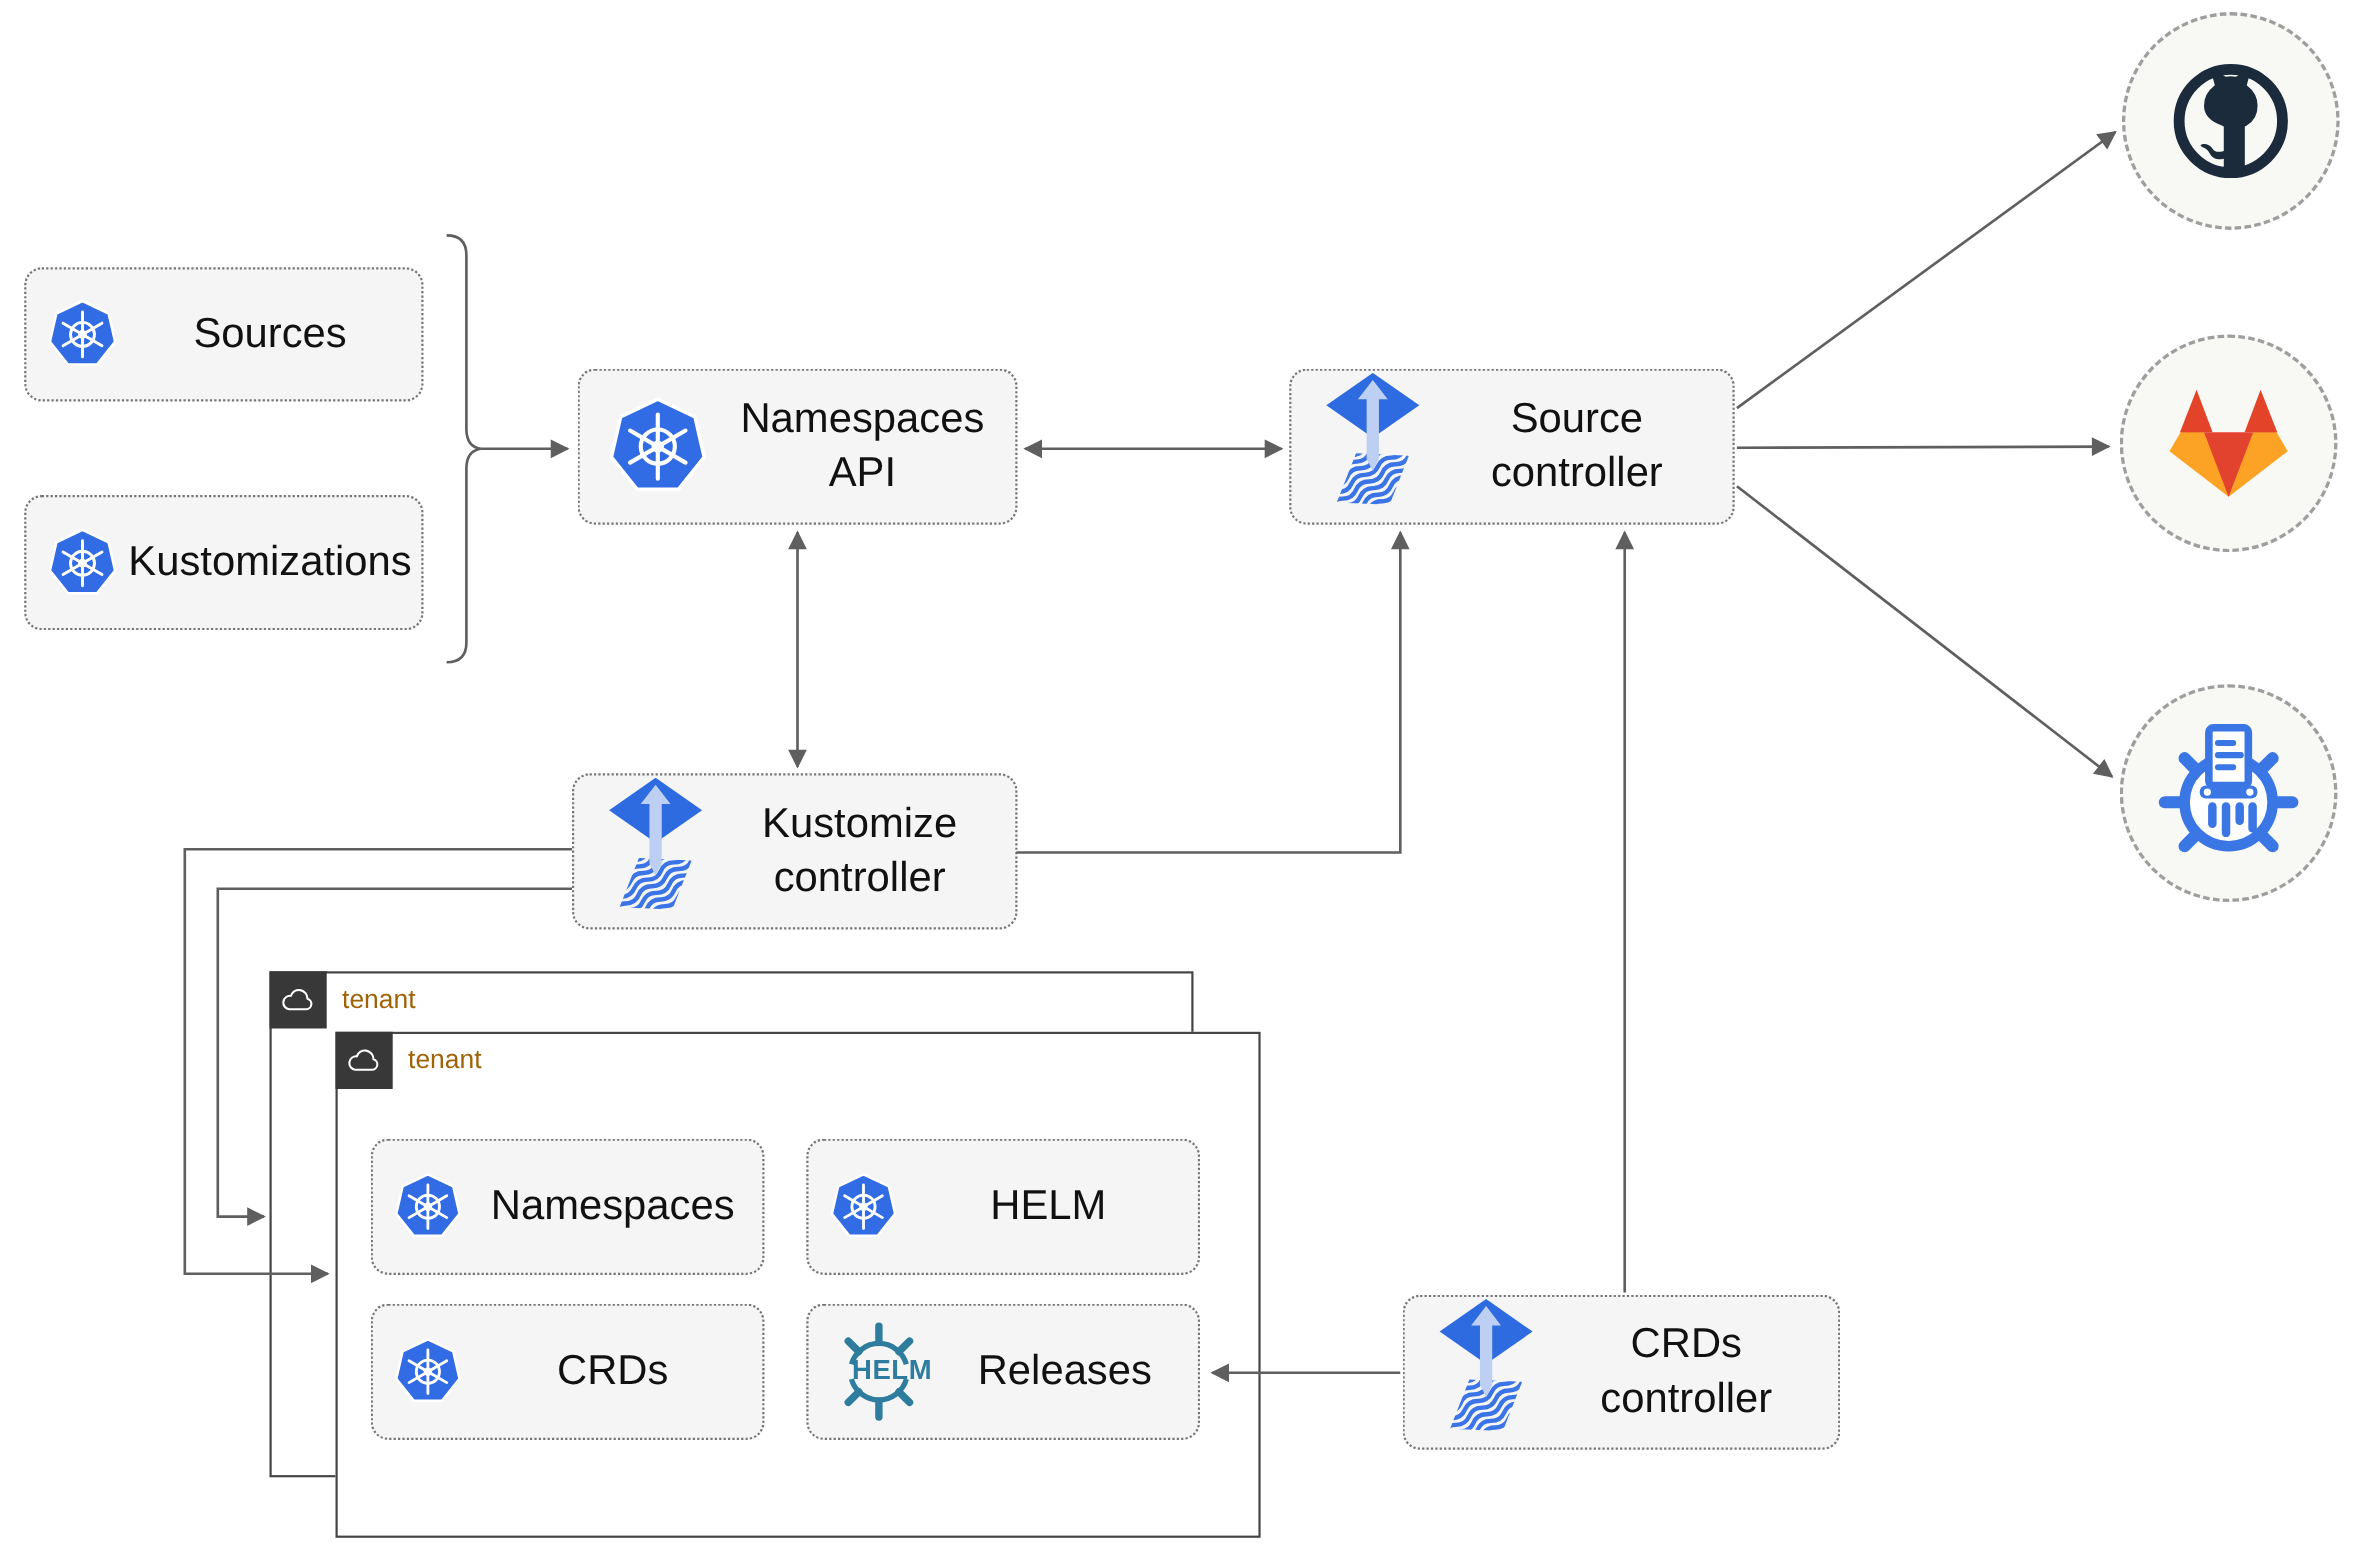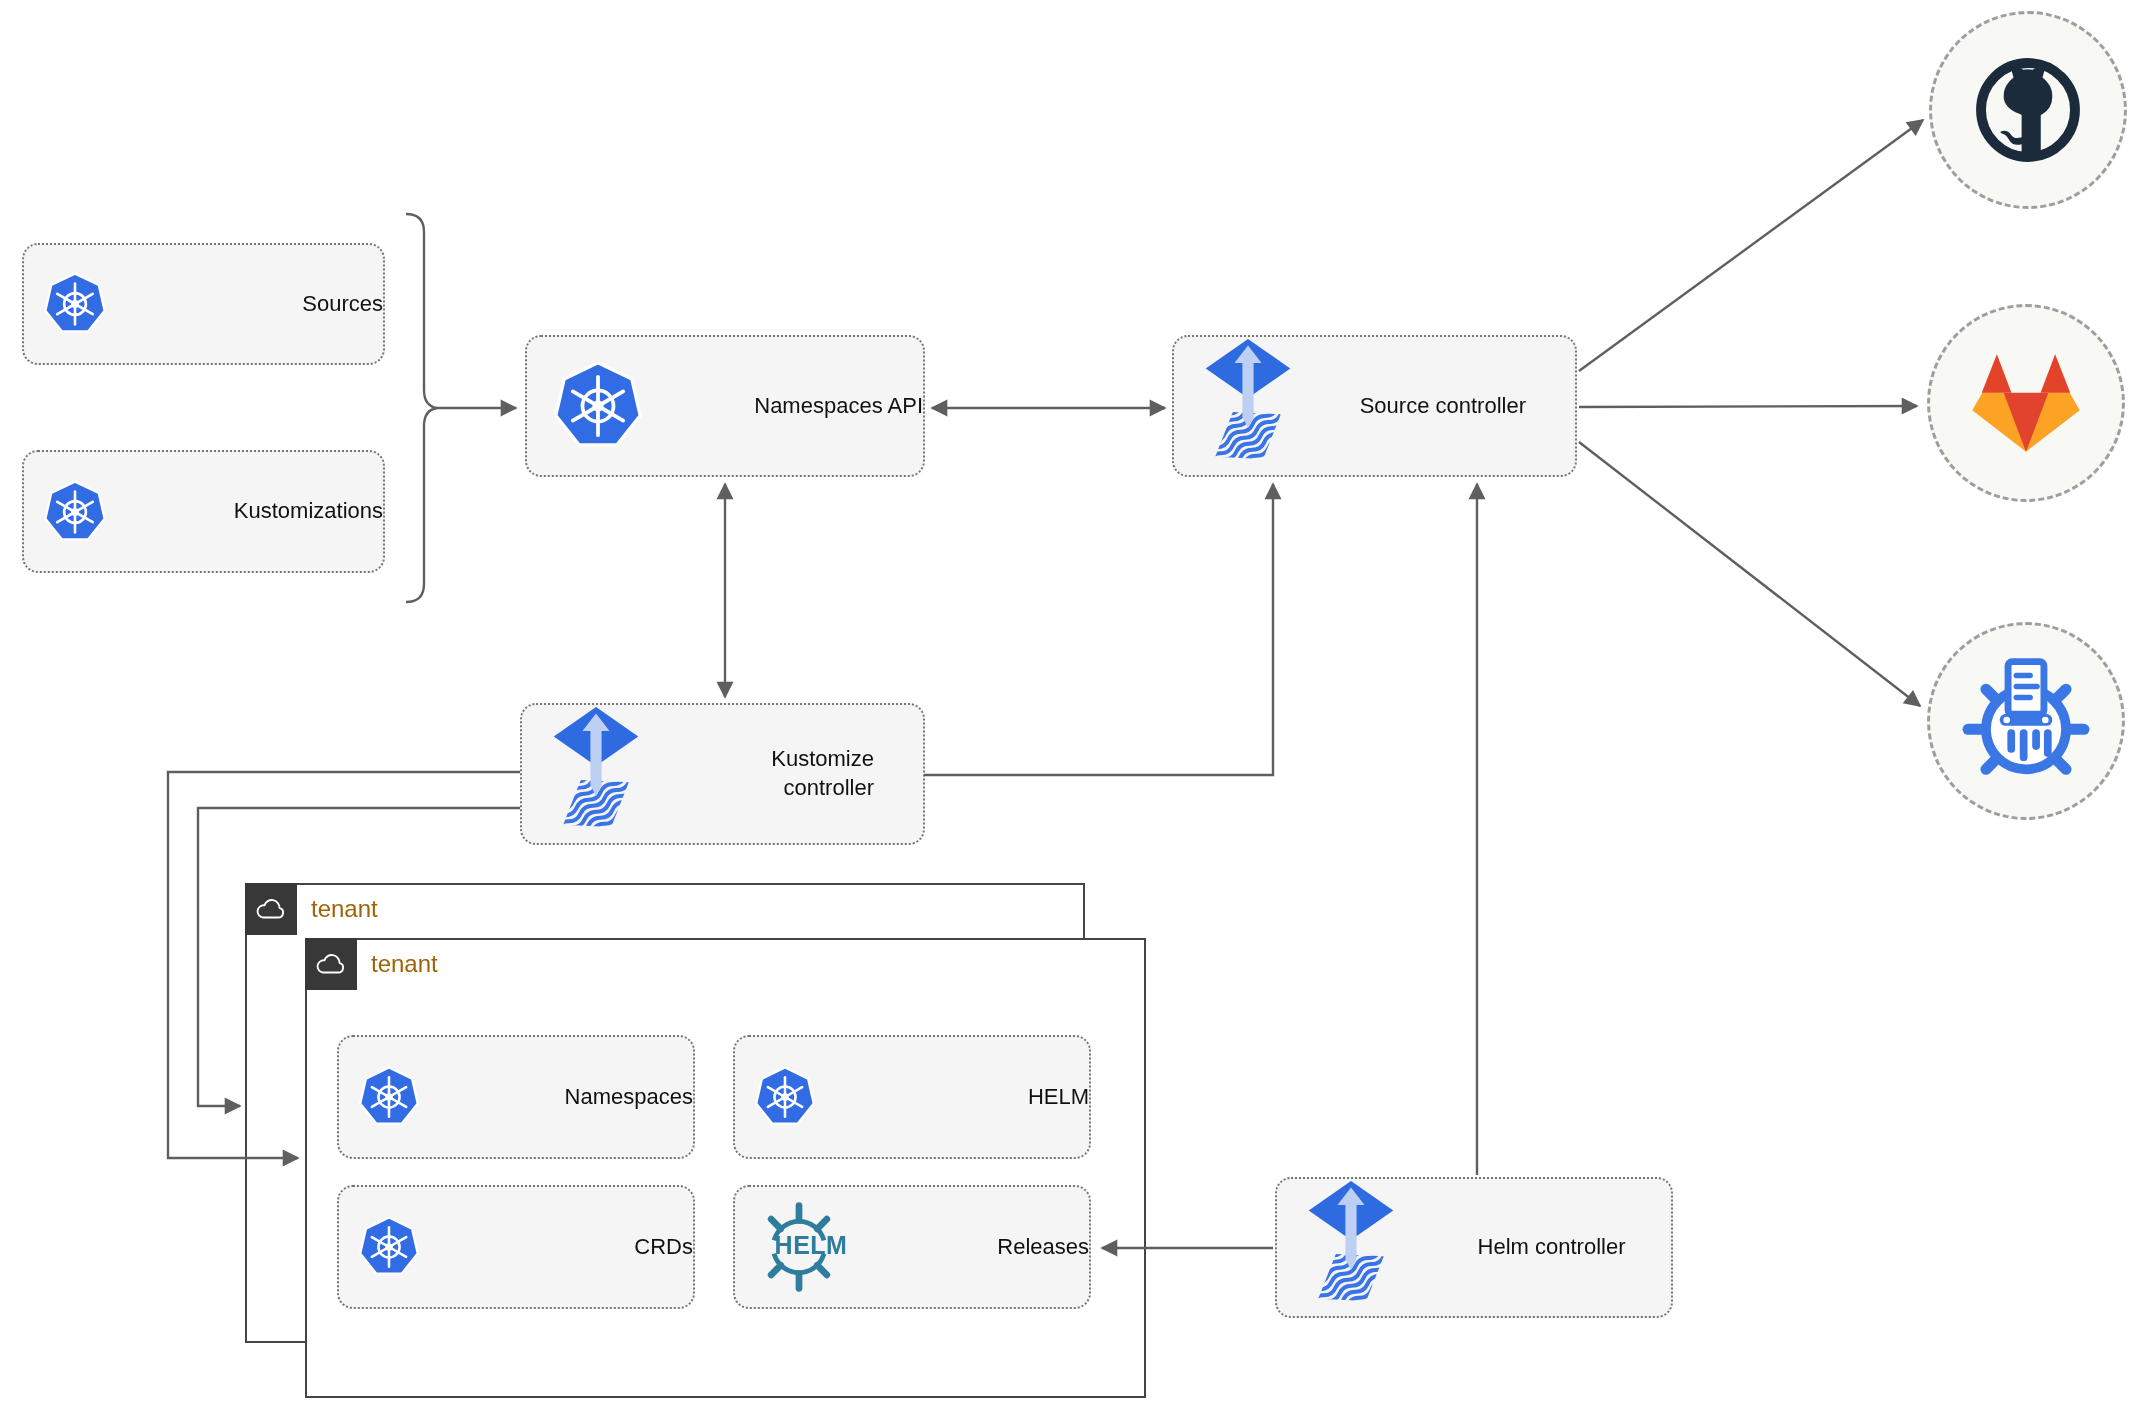--- a/index.html
+++ b/index.html
@@ -6,21 +6,21 @@
   #canvas {
     position:relative; width:2144px; height:1407px; background:#ffffff;
     font-family:"Liberation Sans","DejaVu Sans",sans-serif; color:#111;
     overflow:hidden;
   }
   svg.wires { position:absolute; left:0; top:0; z-index:6; pointer-events:none; }
   .node {
     position:absolute; background:#F5F5F5; border:2px dotted #757575;
     border-radius:16px; box-sizing:border-box; display:flex; align-items:center; z-index:3;
   }
-  .node .nlabel { flex:1; text-align:right; font-size:22px; color:#111; line-height:1.3; }
+  .node .nlabel { flex:1; text-align:center; font-size:38px; color:#111; line-height:1.3; }
   .node .nlabel.two-line { max-width:185px; margin:0 auto; }
   .node svg.k8s { flex:none; margin-left:18px; }
   .node svg.flux { flex:none; margin-left:30px; }
   .helm-icon { position:relative; flex:none; width:96px; height:96px; margin-left:16px; }
   .helm-icon .helm-word {
     position:absolute; left:50%; top:50%; transform:translate(-50%,-54%);
     font-weight:bold; font-size:25px; letter-spacing:.5px; color:#2E7D9E; white-space:nowrap;margin-left:12px;
   }
   .tenant { position:absolute; background:#ffffff; border:2px solid #454545; box-sizing:border-box; }
   .tenant .tab {
@@ -189,21 +189,21 @@
     <svg class="flux" width="88" height="134">
         <use href="#sym-flux"></use>
       </svg>
     <div class="nlabel two-line">Source controller</div>
   </div>
 
   <div class="node" style="left:1275px;top:1177px;width:398px;height:141px">
     <svg class="flux" width="88" height="134">
         <use href="#sym-flux"></use>
       </svg>
-    <div class="nlabel two-line">Helm controller</div>
+    <div class="nlabel two-line">CRDs controller</div>
   </div>
 
   <div class="node" style="left:337px;top:1035px;width:358px;height:124px">
     <svg class="k8s" width="64" height="64">
         <use href="#sym-k8s"></use>
       </svg>
     <div class="nlabel">Namespaces</div>
   </div>
 
   <div class="node" style="left:733px;top:1035px;width:358px;height:124px">

